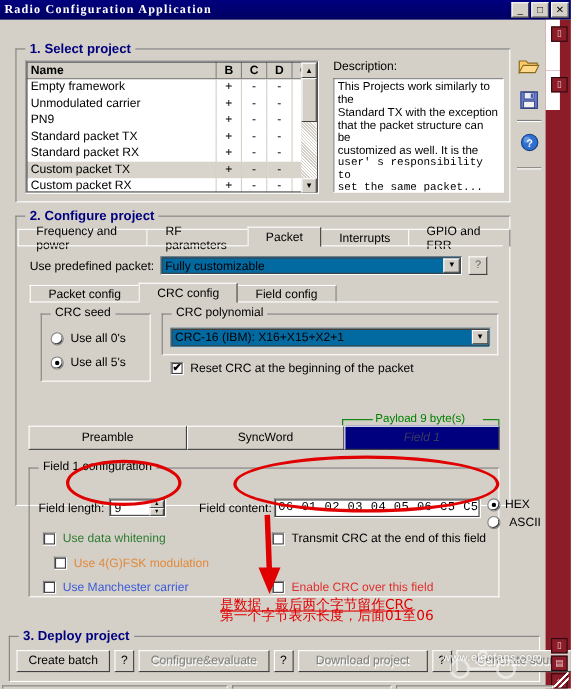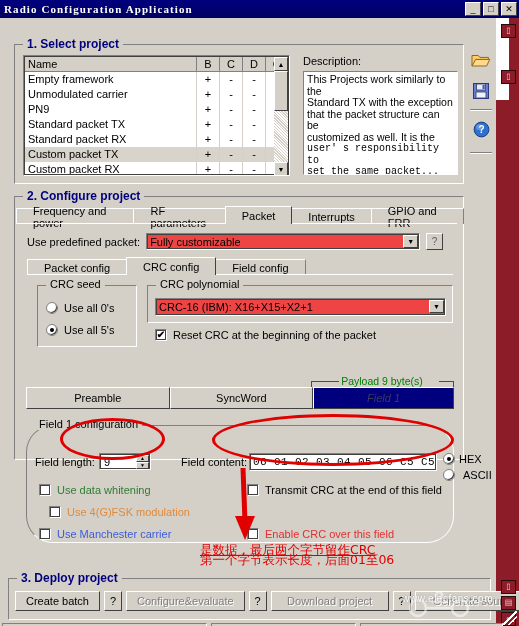--- a/index.html
+++ b/index.html
@@ -82,21 +82,21 @@
 
   .listwrap{
     position:absolute; left:8px; top:10px; width:267px; height:121px;
     background:#fff; border:1px solid #808080;
     border-right-color:#fff; border-bottom-color:#fff;
     outline:1px solid #404040; outline-offset:-2px;
     overflow:hidden;
   }
   table.plist{ border-collapse:collapse; width:100%; font-size:11px; }
   table.plist th{
-    background:#d4d0c8; font-weight:normal; text-align:left;
+    background:#d4d0c8; font-weight:bold; text-align:left;
     padding:1px 4px; height:15px;
     border-right:1px solid #808080; border-bottom:1px solid #808080;
     border-top:1px solid #fff;
     font-size:11px;
   }
   table.plist th.c{ text-align:center; width:23px; }
   table.plist td{
     padding:0 4px; height:15px; font-size:11px;
     border-right:1px solid #d4d0c8;
     white-space:nowrap;
@@ -148,21 +148,21 @@
   .tab.active{
     height:18px; background:#d4d0c8; border-color:#fff;
     border-right-color:#404040; font-weight:normal; z-index:3;
     position:relative; box-shadow:0 1px 0 0 #d4d0c8;
   }
   .tabline{ position:absolute; left:1px; right:6px; top:26px; height:1px; background:#fff; }
 
   .row-predef{ position:absolute; left:12px; top:36px; display:flex; align-items:center; gap:6px;text-align:right;}
   .lbl{ font-size:11px; }
   .combo{
-    height:17px; background:#ef4444;
+    height:17px; background:#0369a1;
     border:1px solid #808080; border-right-color:#fff; border-bottom-color:#fff;
     outline:1px solid #404040; outline-offset:-2px;
     display:flex; align-items:center; position:relative;
   }
   .combo .val{ padding:0 3px; font-size:11px; white-space:nowrap; overflow:hidden; }
   .combo .arrow{
     position:absolute; right:1px; top:1px; width:15px; height:13px;
     background:#d4d0c8; border:1px solid #fff;
     border-right-color:#404040; border-bottom-color:#404040;
     display:flex;align-items:center;justify-content:center;font-size:7px;
@@ -207,21 +207,21 @@
   .pktseg.field{ background:#00007e; color:#3a3a5e;font-style:italic; }
   .payload-lbl{
     position:absolute; left:295px; top:178px; width:144px; height:12px;
     color:#008000; font-size:10.5px; text-align:center;
   }
   .payload-line-l{position:absolute;left:296px;top:184px;width:28px;height:1px;background:#008000;}
   .payload-line-r{position:absolute;left:424px;top:184px;width:14px;height:1px;background:#008000;}
   .payload-tick-l{position:absolute;left:296px;top:184px;width:1px;height:6px;background:#008000;}
   .payload-tick-r{position:absolute;left:438px;top:184px;width:1px;height:6px;background:#008000;}
 
-  #fieldcfg{ left:11px; top:228px; width:428px; height:118px;border-radius:27px; }
+  #fieldcfg{ left:11px; top:228px; width:428px; height:118px; }
 
   .spin{
     position:absolute; width:52px;height:17px; background:#fff;
     border:1px solid #808080; border-right-color:#fff; border-bottom-color:#fff;
     outline:1px solid #404040; outline-offset:-2px;
     display:flex;align-items:center;
   }
   .spin .v{ padding-left:4px; font-size:11px; }
   .spinbtns{ position:absolute; right:1px; top:1px; width:13px; height:13px; display:flex; flex-direction:column;}
   .spinbtn{ flex:1; background:#d4d0c8; border:1px solid #fff;

